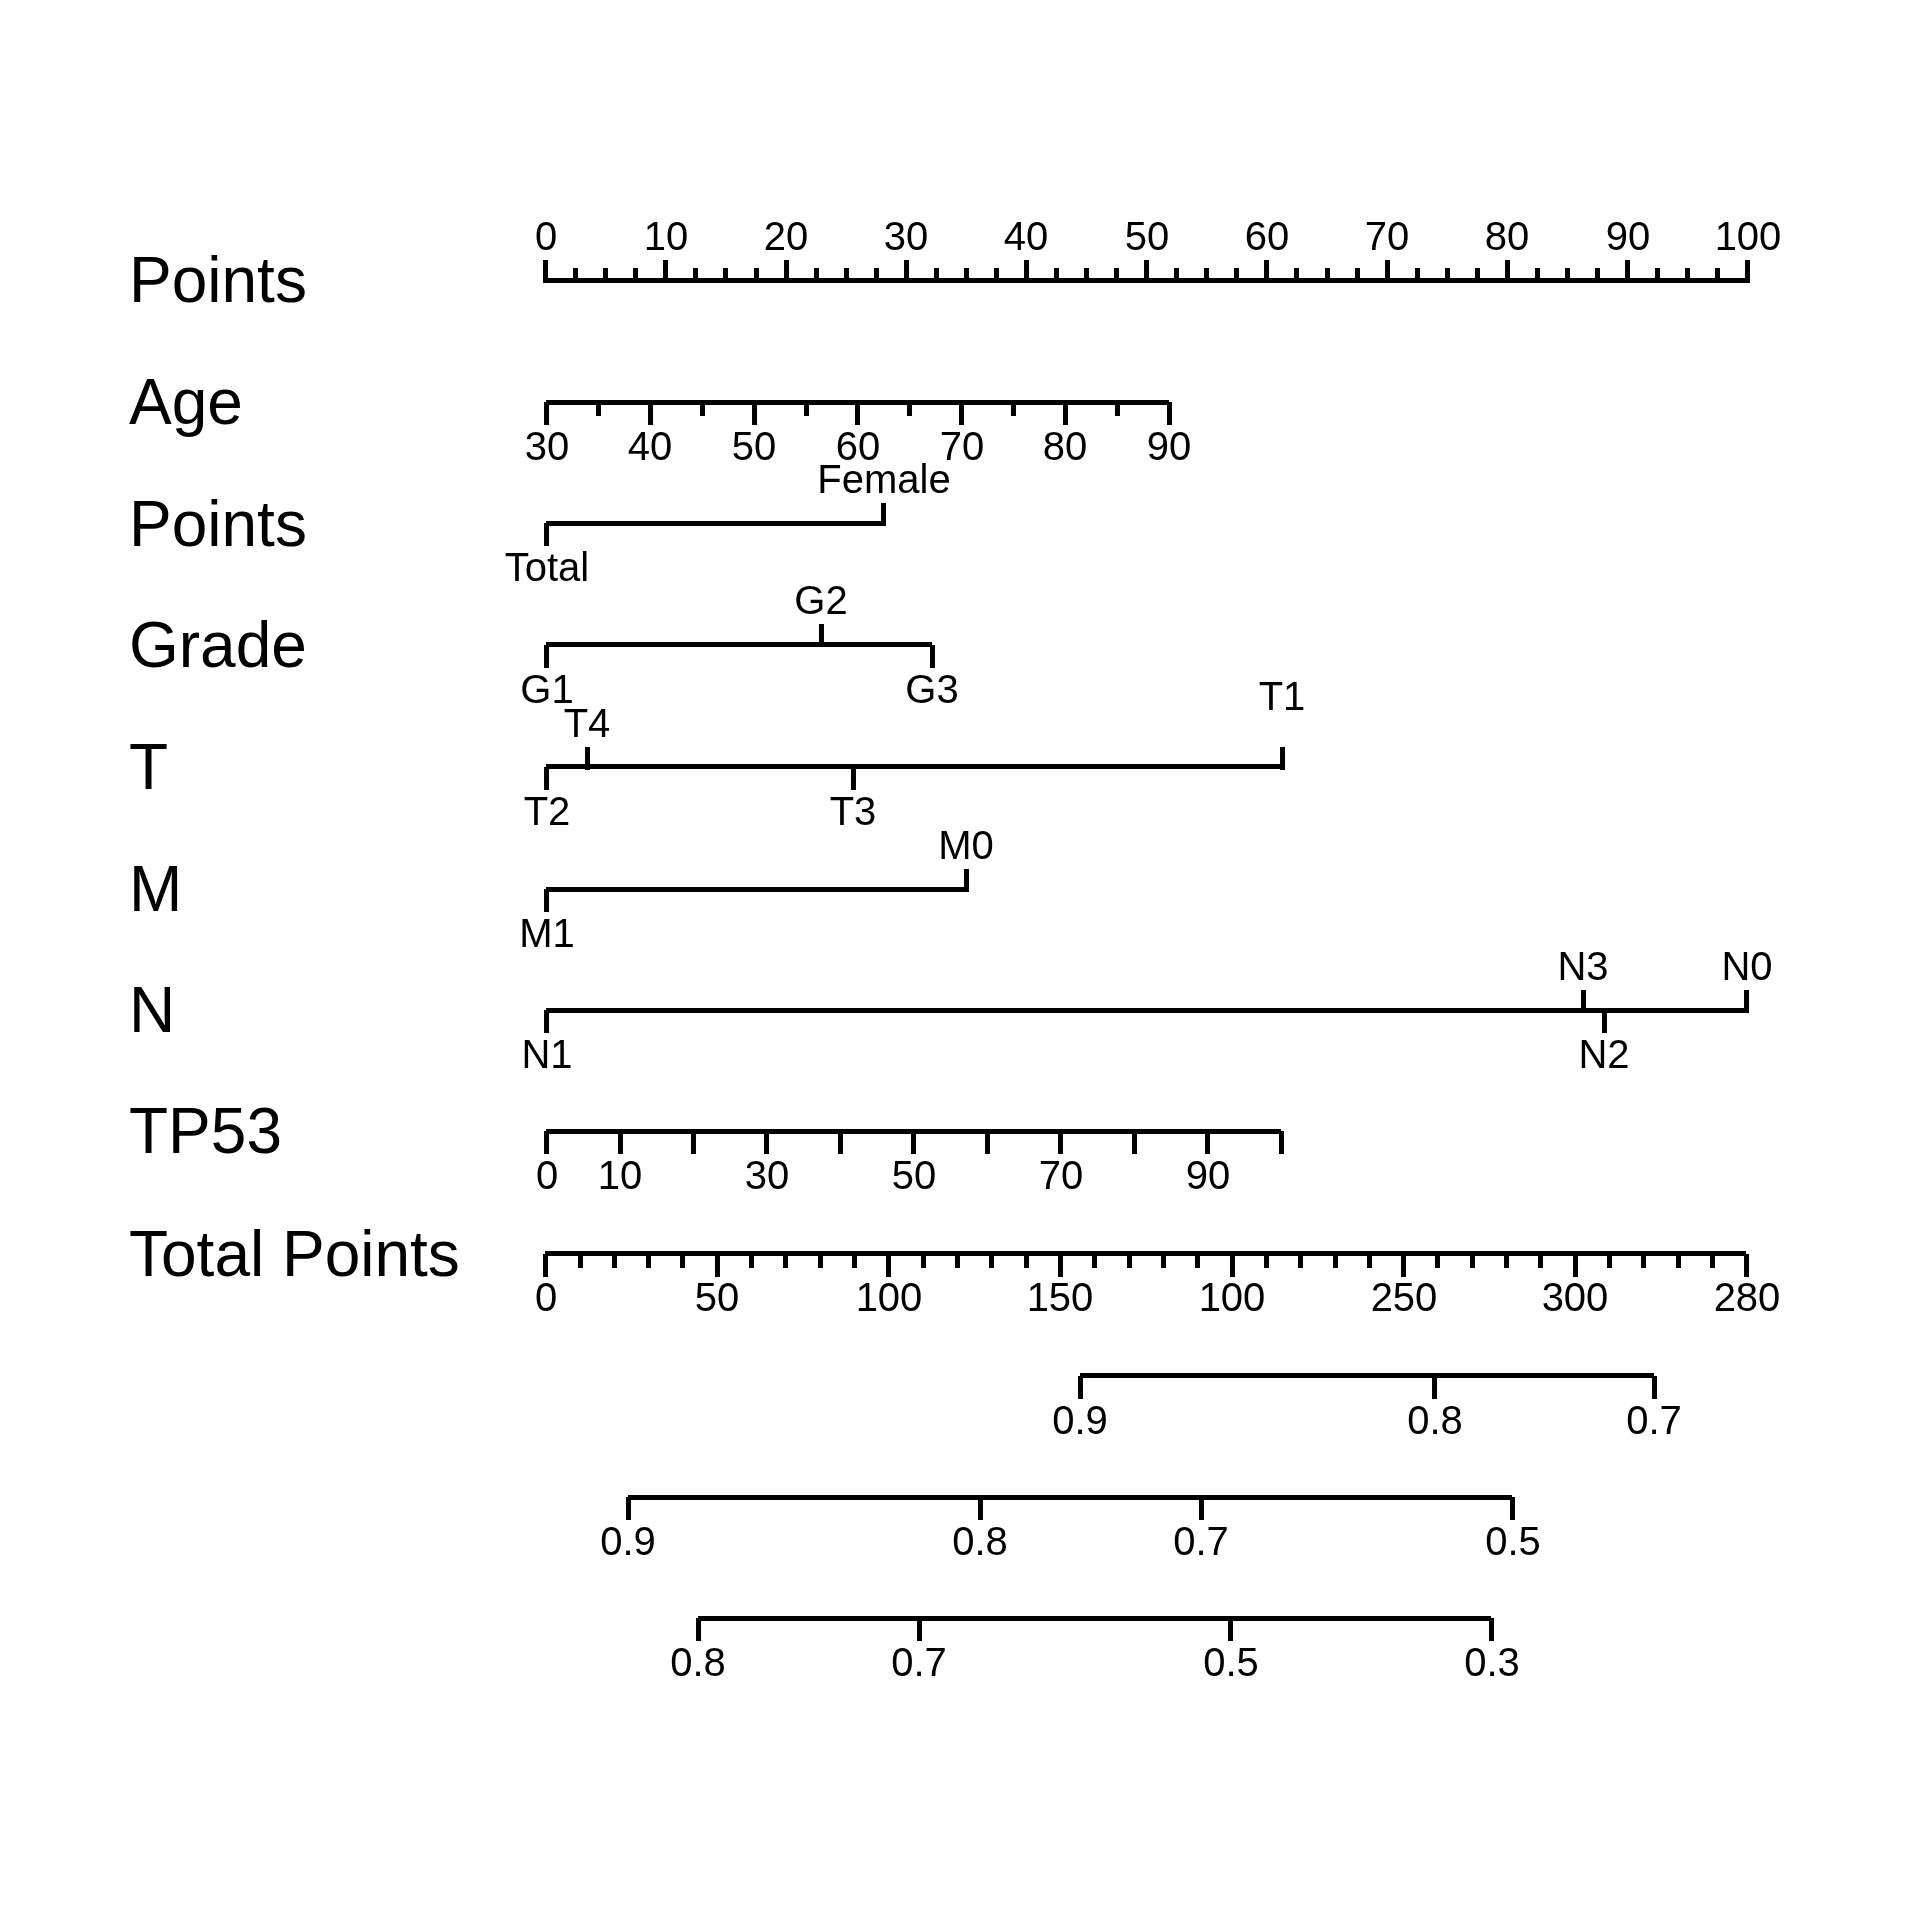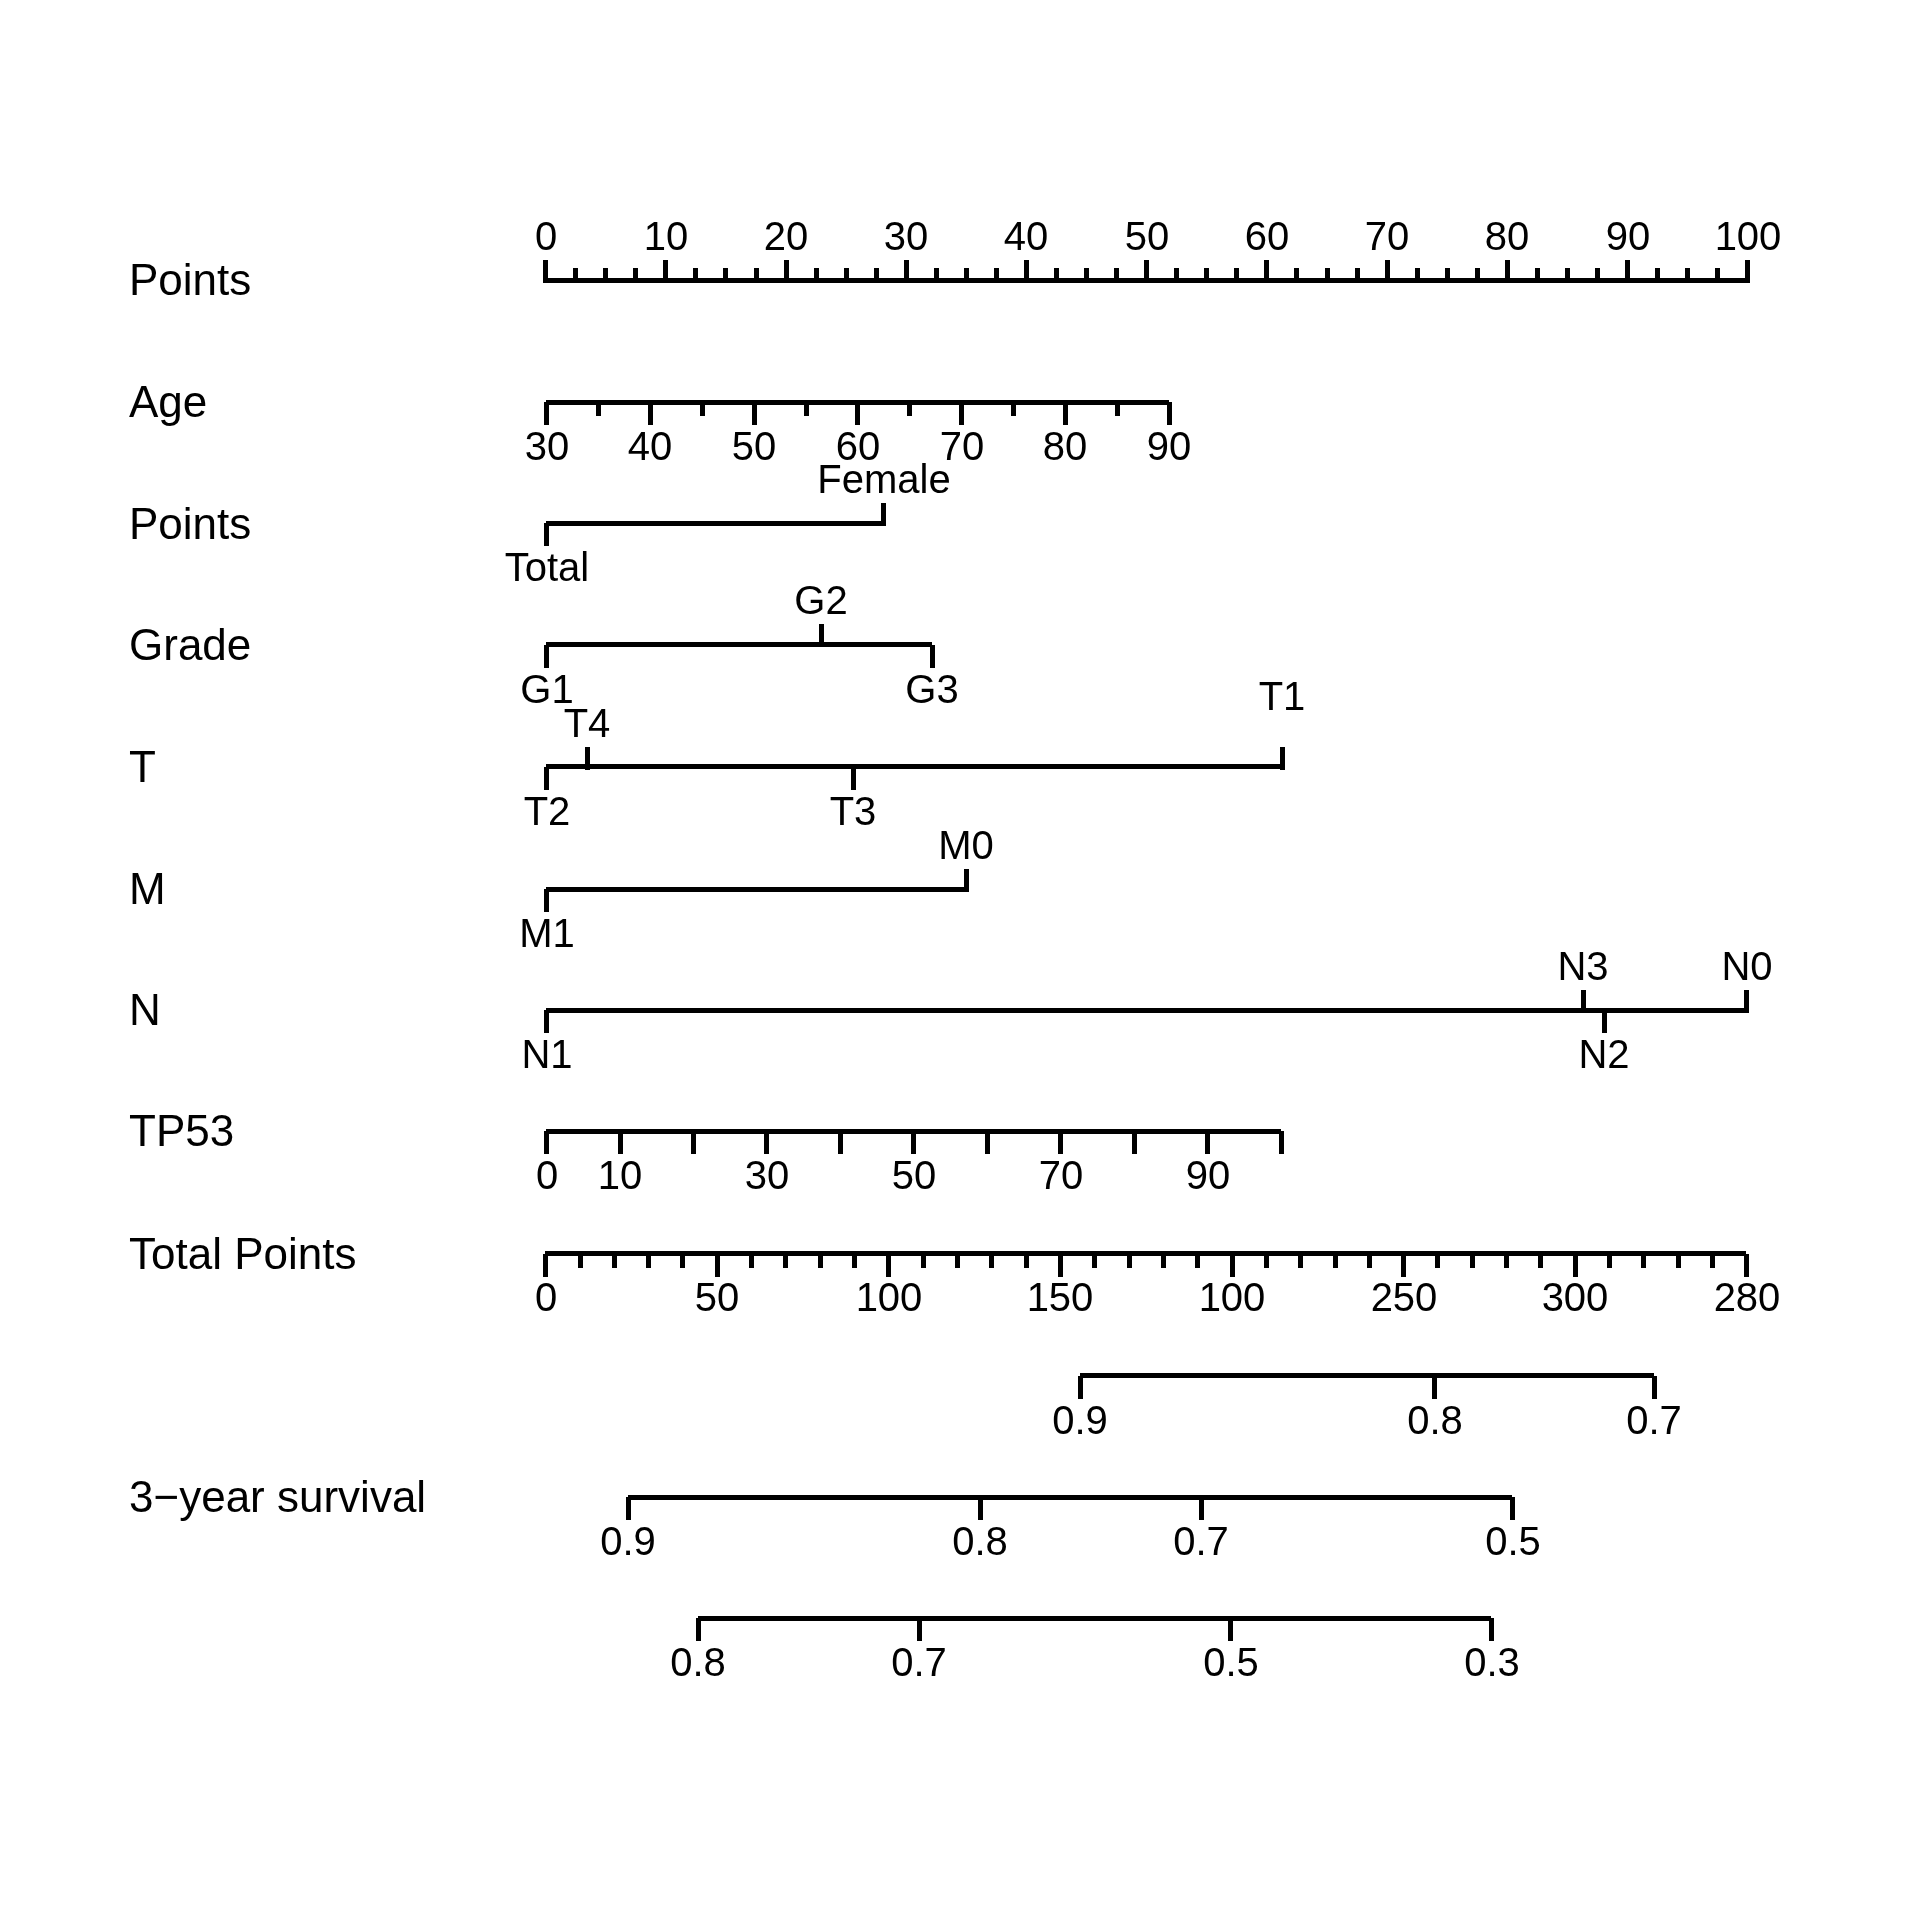--- a/index.html
+++ b/index.html
@@ -7,21 +7,21 @@
     position: relative;
     width: 1928px;
     height: 1928px;
     background: #ffffff;
     font-family: "Liberation Sans", sans-serif;
     color: #000000;
     overflow: hidden;
   }
   .row-label {
     position: absolute;
-    font-size: 44px;
+    font-size: 64px;
     line-height: 48px;
     white-space: nowrap;
     color: #000;
   }
   .axis-line {
     position: absolute;
     background: #000;
     height: 4.6px;
   }
   .tick {
@@ -224,21 +224,20 @@
     <div class="tick-label" style="left: 1483px; top: 1277px;">300</div>
     <div class="tick" style="left: 1744px; top: 1254px; height: 22.5px;"></div>
     <div class="tick-label" style="left: 1655px; top: 1277px;">280</div>
     <div class="axis-line" style="left: 1080px; top: 1373px; width: 574px;"></div>
     <div class="tick" style="left: 1078px; top: 1376px; height: 22.5px;"></div>
     <div class="tick-label" style="left: 988px; top: 1400px;">0.9</div>
     <div class="tick" style="left: 1432px; top: 1376px; height: 22.5px;"></div>
     <div class="tick-label" style="left: 1343px; top: 1400px;">0.8</div>
     <div class="tick" style="left: 1652px; top: 1376px; height: 22.5px;"></div>
     <div class="tick-label" style="left: 1562px; top: 1400px;">0.7</div>
-    <div class="row-label" style="left: 129px; top: 1473px;">3−year survival</div>
     <div class="axis-line" style="left: 628px; top: 1495px; width: 884px;"></div>
     <div class="tick" style="left: 626px; top: 1497px; height: 22.5px;"></div>
     <div class="tick-label" style="left: 536px; top: 1521px;">0.9</div>
     <div class="tick" style="left: 978px; top: 1497px; height: 22.5px;"></div>
     <div class="tick-label" style="left: 888px; top: 1521px;">0.8</div>
     <div class="tick" style="left: 1199px; top: 1497px; height: 22.5px;"></div>
     <div class="tick-label" style="left: 1109px; top: 1521px;">0.7</div>
     <div class="tick" style="left: 1510px; top: 1497px; height: 22.5px;"></div>
     <div class="tick-label" style="left: 1421px; top: 1521px;">0.5</div>
     <div class="axis-line" style="left: 698px; top: 1616px; width: 793px;"></div>

